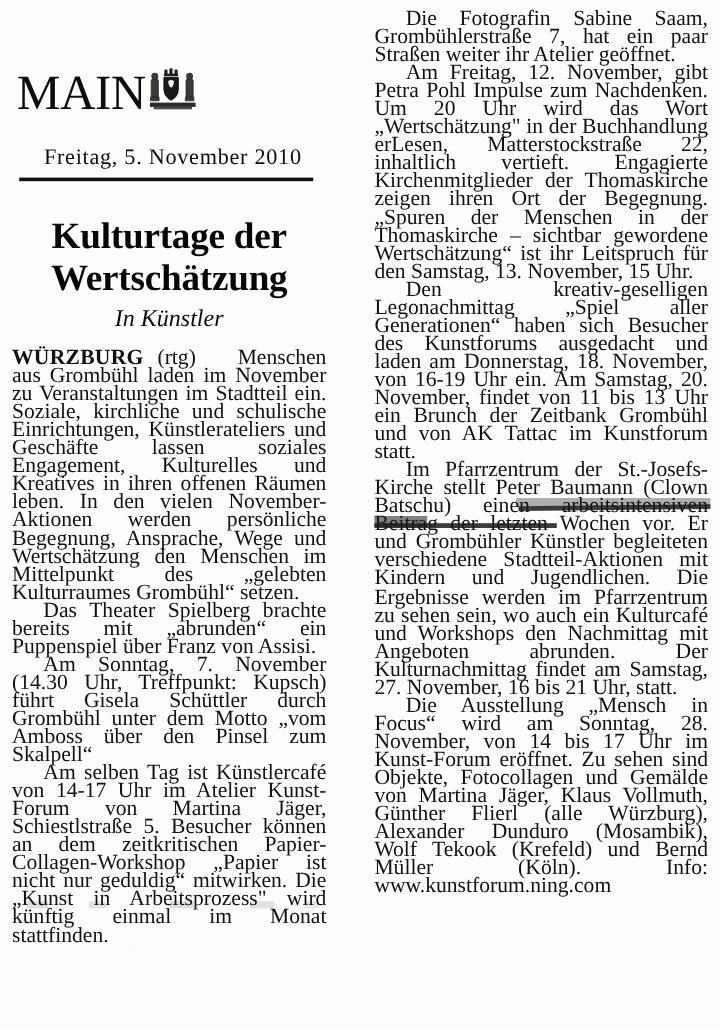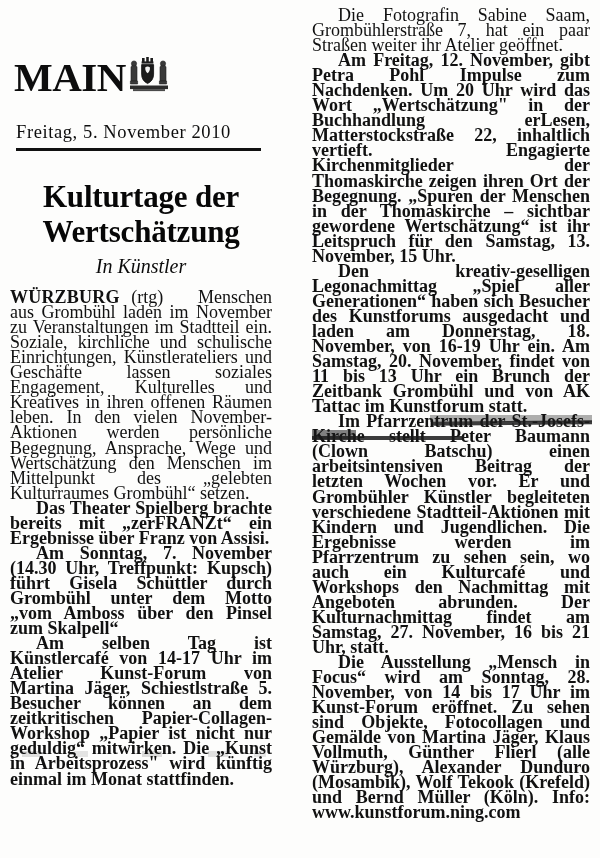--- a/index.html
+++ b/index.html
@@ -42,41 +42,42 @@
   
   .masthead {
     margin: 46px 0 0 4px;
     display: flex;
     align-items: center;
     height: 46px;
   }
   .mast-word {
     font-family: "Liberation Serif", "DejaVu Serif", serif;
     font-size: 41px;
-    font-weight: bold;
+    font-weight: normal;
     letter-spacing: -0.5px;
     line-height: 1;
     color: #0d0d0d;
   }
   .mast-crest {
     width: 44px;
     height: 40px;
     margin: 0 1px 0 1px;
     flex: 0 0 auto;
     align-self: flex-start;
     position: relative;
     top: 1px;
   }
 
   .dateline {
     margin: 22px 0 4px 6px;
     font-size: 18.5px;
     letter-spacing: 0.6px;
     color: #0d0d0d;
     white-space: nowrap;
+    text-align: center;
   }
   .rule {
     margin: 5px 0 0 6px;
     width: 245px;
     height: 3px;
     background: #111;
   }
 
   
   .headline {
@@ -99,21 +100,21 @@
   
   .body-text p {
     margin: 0;
     font-size: 18px;
     line-height: 15.05px;
     text-align: justify;
     text-justify: inter-word;
     hyphens: manual;
     color: #111;
   }
-  .body-text p + p { text-indent: 1.45em; font-weight: bold; }
+  .body-text p + p { text-indent: 1.45em; }
   .col-right .body-text p:first-child { text-indent: 1.45em; }
 
   .place { font-weight: bold; letter-spacing: 0.2px; }
 
   
   .smudge-wrap { position: relative; }
   .smudge {
     position: absolute;
     pointer-events: none;
     background: #1a1a1a;
@@ -197,21 +198,21 @@
 
     <h1 class="headline">
       <span>Kulturtage der</span><br>
       <span>Wertschätzung</span>
     </h1>
 
     <div class="kicker">In Künstler</div>
 
     <div class="body-text">
       <p><span class="place">WÜRZBURG</span> <span>(rtg)</span>&nbsp;&nbsp;&nbsp;<span>Menschen aus Grombühl laden im November zu Veranstaltungen im Stadtteil ein. Soziale, kirchliche und schulische Einrichtungen, Künstlerateliers und Geschäfte lassen soziales Engagement, Kulturelles und Kreatives in ihren offenen Räumen leben. In den vielen November-Aktionen werden persönliche Begegnung, Ansprache, Wege und Wertschätzung den Menschen im Mittelpunkt des „gelebten Kulturraumes Grombühl“ setzen.</span></p>
-      <p>Das Theater Spielberg brachte bereits mit „zerFRANZt“ ein Ergebnisse über Franz von Assisi.</p>
+      <p>Das Theater Spielberg brachte bereits mit „abrunden“ ein Puppenspiel über Franz von Assisi.</p>
       <p>Am Sonntag, 7. November (14.30 Uhr, Treffpunkt: Kupsch) führt Gisela Schüttler durch Grombühl unter dem Motto „vom Amboss über den Pinsel zum Skalpell“</p>
       <p>Am selben Tag ist Künstlercafé von 14-17 Uhr im Atelier Kunst-Forum von Martina Jäger, Schiestlstraße 5. Besucher können an dem zeitkritischen Papier-Collagen-Workshop „Papier ist nicht nur geduldig“ mitwirken. Die „Kunst in Arbeitsprozess" wird künftig einmal im Monat stattfinden.</p>
     </div>
 
     <div class="footer-specks"></div>
   </div>
 
   <div class="col col-right smudge-wrap">
     <div class="body-text">
       <p>Die Fotografin Sabine Saam, Grombühlerstraße 7, hat ein paar Straßen weiter ihr Atelier geöffnet.</p>

